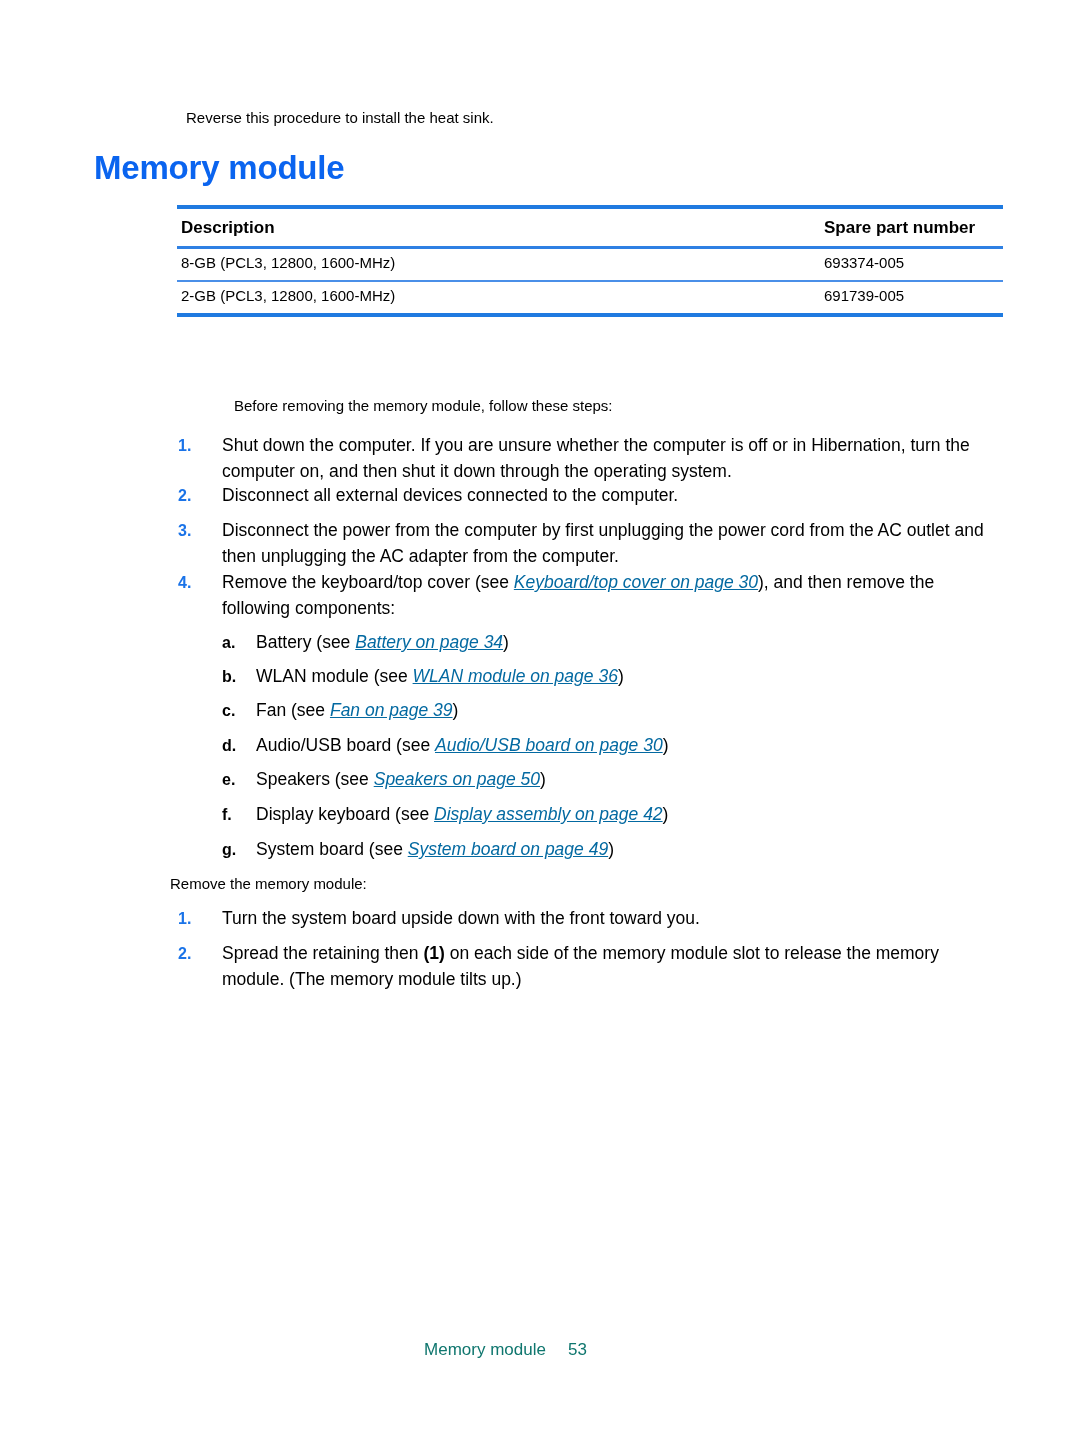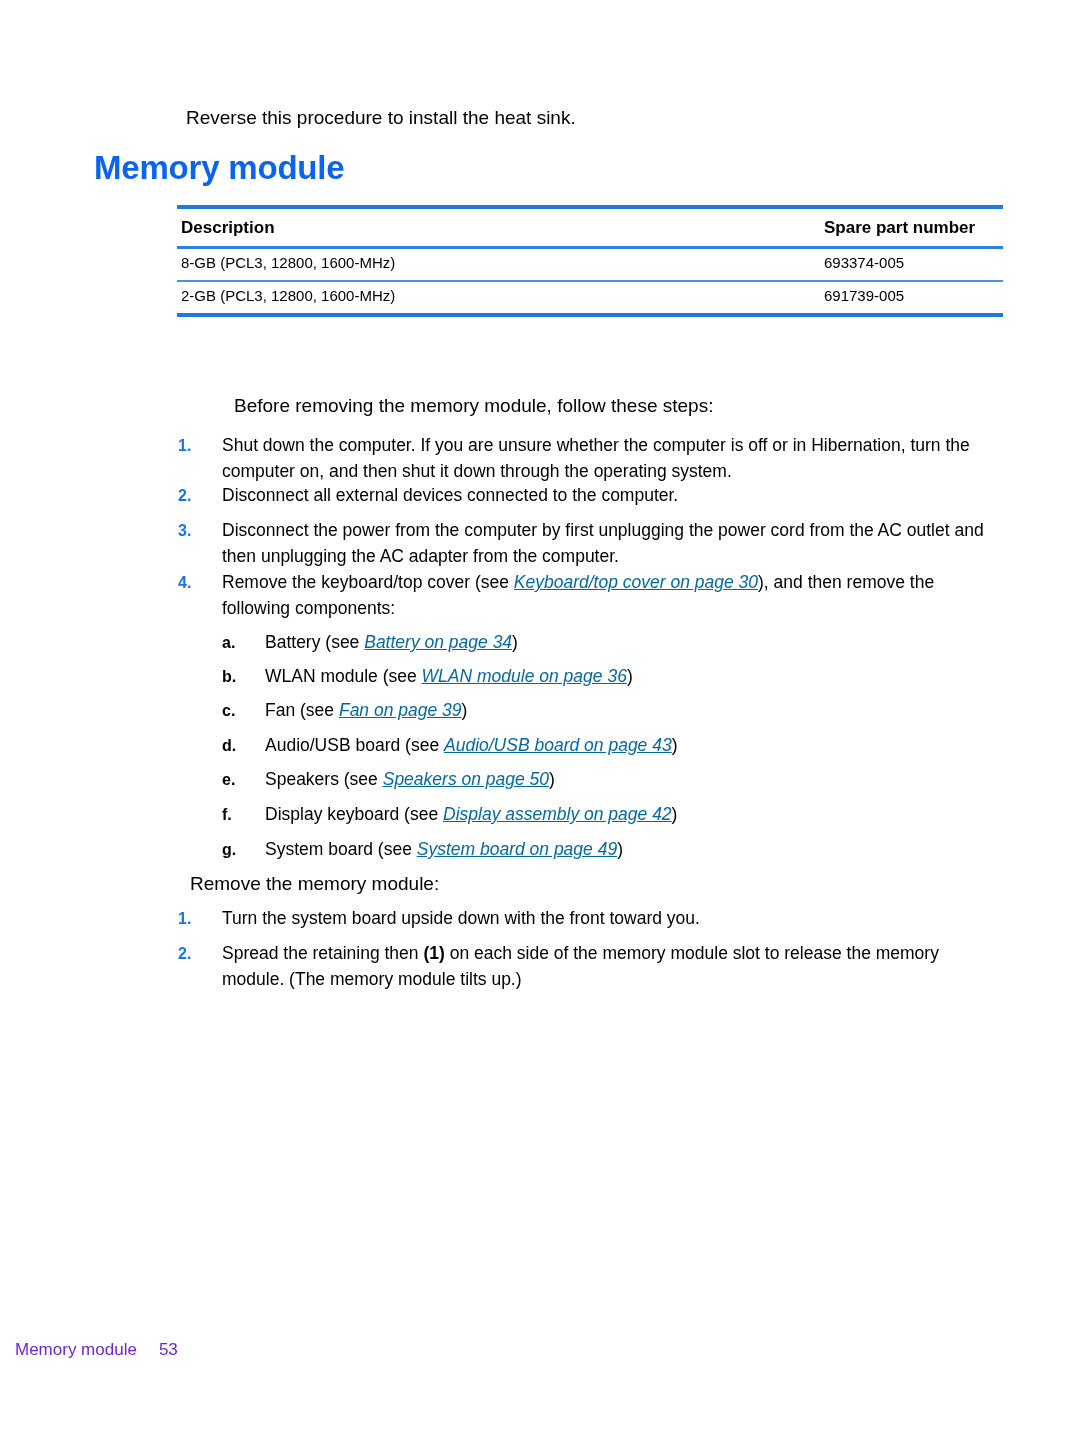--- a/index.html
+++ b/index.html
@@ -20,21 +20,21 @@
     position: absolute;
     inset: 0;
     width: 1080px;
     height: 1438px;
     overflow: hidden;
   }
 
   
   .body-text {
     position: absolute;
-    font-size: 19px;
+    font-size: 15px;
     line-height: 25px;
     color: #000;
   }
 
   
   .section-heading {
     position: absolute;
     left: 94px;
     top: 148px;
     font-size: 33px;
@@ -107,42 +107,42 @@
     position: absolute;
     left: 0;
     top: 0;
     width: 28px;
     color: #000;
     font-weight: bold;
     font-size: 16px;
   }
   .al-item .al-body {
     display: block;
-    margin-left: 43px;
+    margin-left: 34px;
     color: #000;
   }
 
   a.doc-link,
   .doc-link {
     color: #0369a1;
     text-decoration: underline;
     font-style: italic;
   }
 
   .bold-ref { font-weight: bold; }
 
   
   .footer {
     position: absolute;
-    left: 15px;
+    left: 4px;
     top: 1340px;
     width: 1003px;
-    text-align: left;
+    text-align: center;
     font-size: 17px;
-    color: #6d28d9;
+    color: #0f766e;
   }
   .footer .f-title { }
   .footer .f-page { margin-left: 22px; }
 </style>
 </head>
 <body>
 
 <div class="page">
 
   <div class="body-text" style="left:186px; top:105px; width:760px;">Reverse this procedure to install the heat sink.</div>
@@ -204,39 +204,39 @@
     <span class="al-body"><span>WLAN module (see </span><a href="#" class="doc-link">WLAN module on page 36</a><span>)</span></span>
   </div>
 
   <div class="al-item" style="left:222px; top:698px; width:760px;">
     <span class="marker">c.</span>
     <span class="al-body"><span>Fan (see </span><a href="#" class="doc-link">Fan on page 39</a><span>)</span></span>
   </div>
 
   <div class="al-item" style="left:222px; top:733px; width:760px;">
     <span class="marker">d.</span>
-    <span class="al-body"><span>Audio/USB board (see </span><a href="#" class="doc-link">Audio/USB board on page 43</a><span>)</span></span>
+    <span class="al-body"><span>Audio/USB board (see </span><a href="#" class="doc-link">Audio/USB board on page 30</a><span>)</span></span>
   </div>
 
   <div class="al-item" style="left:222px; top:767px; width:760px;">
     <span class="marker">e.</span>
     <span class="al-body"><span>Speakers (see </span><a href="#" class="doc-link">Speakers on page 50</a><span>)</span></span>
   </div>
 
   <div class="al-item" style="left:222px; top:802px; width:760px;">
     <span class="marker">f.</span>
     <span class="al-body"><span>Display keyboard (see </span><a href="#" class="doc-link">Display assembly on page 42</a><span>)</span></span>
   </div>
 
   <div class="al-item" style="left:222px; top:837px; width:760px;">
     <span class="marker">g.</span>
     <span class="al-body"><span>System board (see </span><a href="#" class="doc-link">System board on page 49</a><span>)</span></span>
   </div>
 
-  <div class="body-text" style="left:190px; top:871px; width:760px;">Remove the memory module:</div>
+  <div class="body-text" style="left:170px; top:871px; width:760px;">Remove the memory module:</div>
 
   <div class="ol-item" style="left:178px; top:906px; width:806px;">
     <span class="marker">1.</span>
     <span class="ol-body">Turn the system board upside down with the front toward you.</span>
   </div>
 
   <div class="ol-item" style="left:178px; top:941px; width:800px;">
     <span class="marker">2.</span>
     <span class="ol-body"><span>Spread the retaining then </span><span class="bold-ref">(1)</span><span> on each side of the memory module slot to release the memory module. (The memory module tilts up.)</span></span>
   </div>

